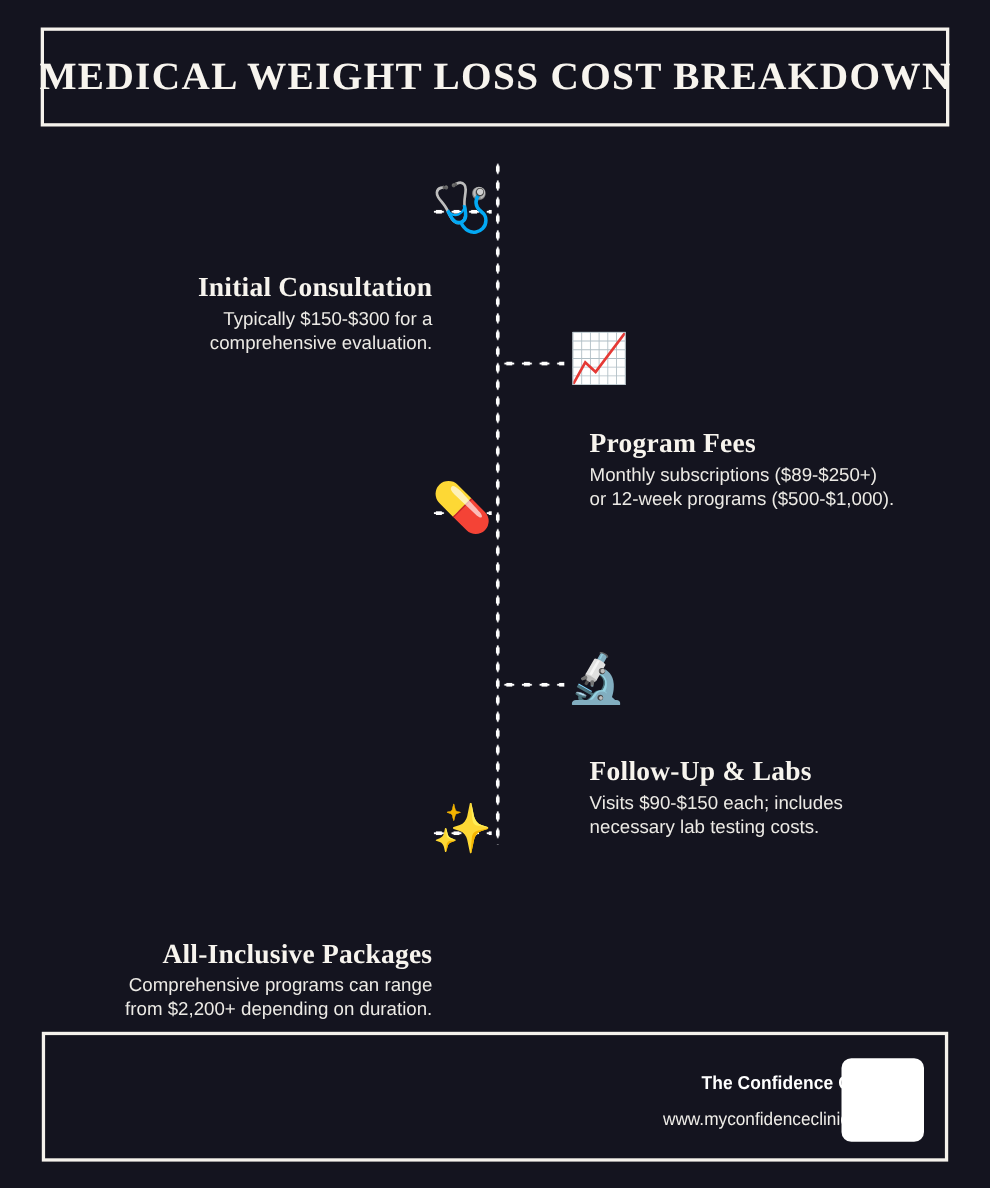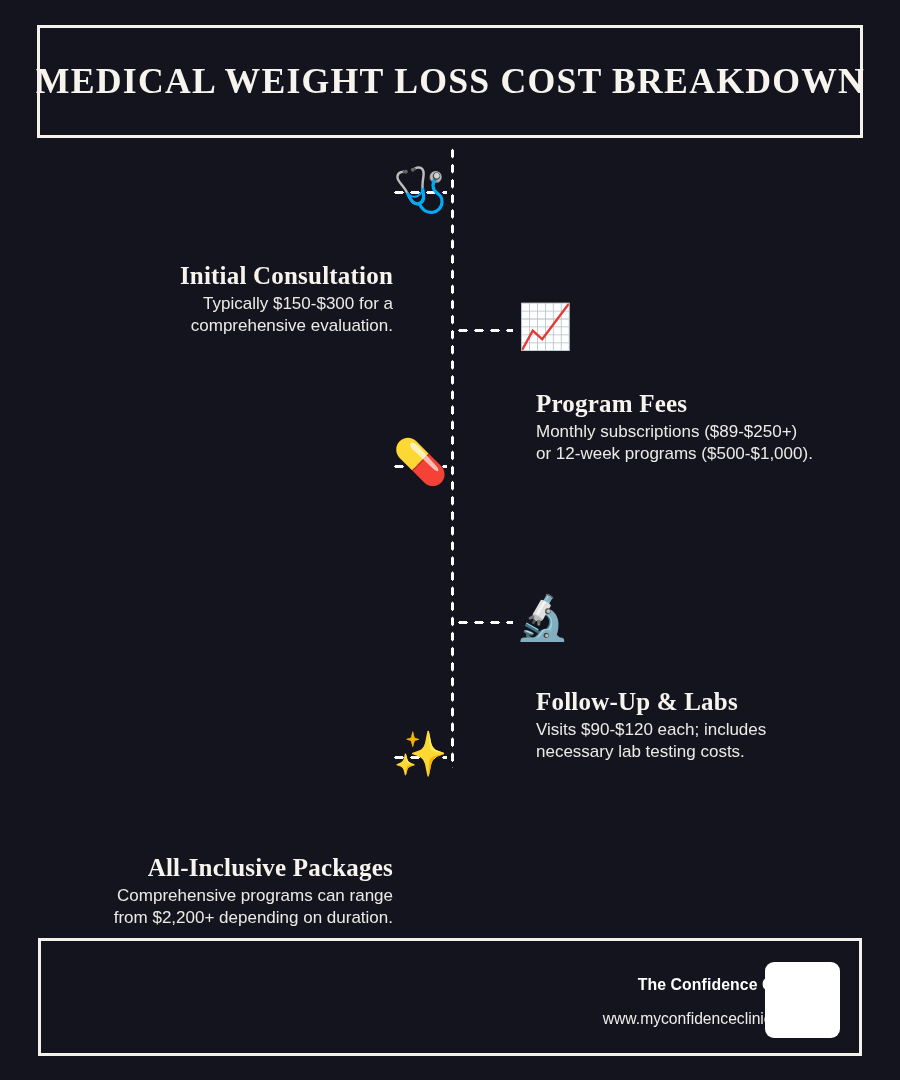--- a/index.html
+++ b/index.html
@@ -13,21 +13,21 @@
   body {
     font-family:"Liberation Sans", sans-serif;
     color:#f2efe9;
     position:relative;
   }
 
   
   #header-frame {
     position:absolute;
     left:37px; top:25px;
-    width:826px; height:113px;
+    width:826px; height:90px;
     border:3px solid #f5f2ec;
     display:flex; align-items:center; justify-content:center;
   }
   #page-title {
     font-family:"Liberation Serif", serif;
     font-size:35px;
     letter-spacing:1.2px;
     color:#f7f4ee;
     white-space:nowrap;
     transform:scaleX(1.02);
@@ -121,21 +121,21 @@
 <div id="header-frame">
   <h1 id="page-title">MEDICAL WEIGHT LOSS COST BREAKDOWN</h1>
 </div>
 
 <div id="timeline-axis"></div>
 
 <div class="connector left" style="top:190px; width:56px;"></div>
 <div class="milestone left" style="top:168px;">
   <span class="m-icon" style="margin-right:-55px;">🩺</span>
 </div>
-<div class="milestone left" style="top:262px;">
+<div class="milestone left" style="top:248px;">
   <div class="m-heading">Initial Consultation</div>
   <div class="m-body">Typically $150-$300 for a
 comprehensive evaluation.</div>
 </div>
 
 <div class="connector right" style="top:328px; width:58px;"></div>
 <div class="milestone right" style="top:305px; left:518px;">
   <span class="m-icon">📈</span>
 </div>
 <div class="milestone right" style="top:390px;">
@@ -150,21 +150,21 @@
 </div>
 <div class="milestone left" style="top:529px;">
 </div>
 
 <div class="connector right" style="top:620px; width:58px;"></div>
 <div class="milestone right" style="top:596px; left:515px;">
   <span class="m-icon">🔬</span>
 </div>
 <div class="milestone right" style="top:688px;">
   <div class="m-heading">Follow-Up &amp; Labs</div>
-  <div class="m-body">Visits $90-$120 each; includes
+  <div class="m-body">Visits $90-$150 each; includes
 necessary lab testing costs.</div>
 </div>
 
 <div class="connector left" style="top:755px; width:56px;"></div>
 <div class="milestone left" style="top:732px;">
   <span class="m-icon" style="margin-right:-55px;">✨</span>
 </div>
 <div class="milestone left" style="top:854px;">
   <div class="m-heading">All-Inclusive Packages</div>
   <div class="m-body">Comprehensive programs can range

